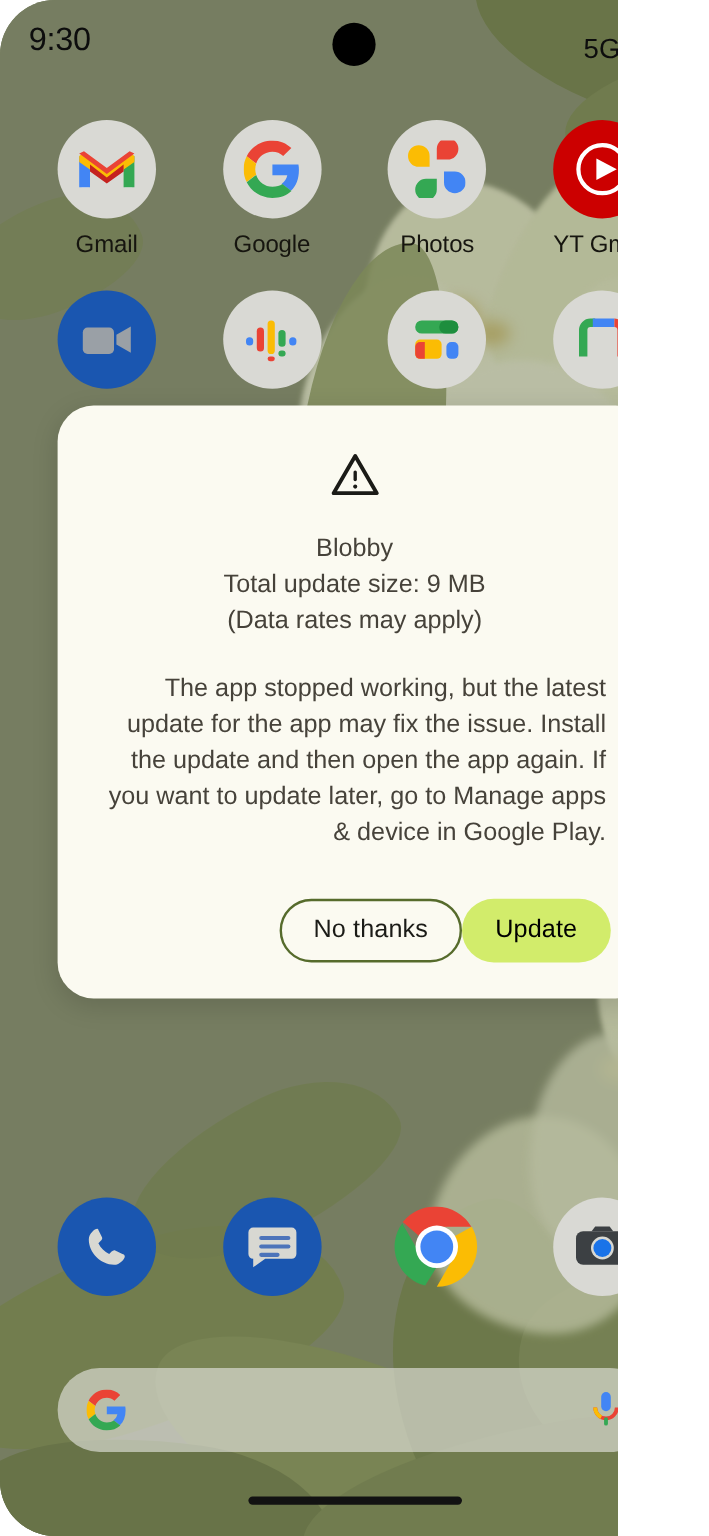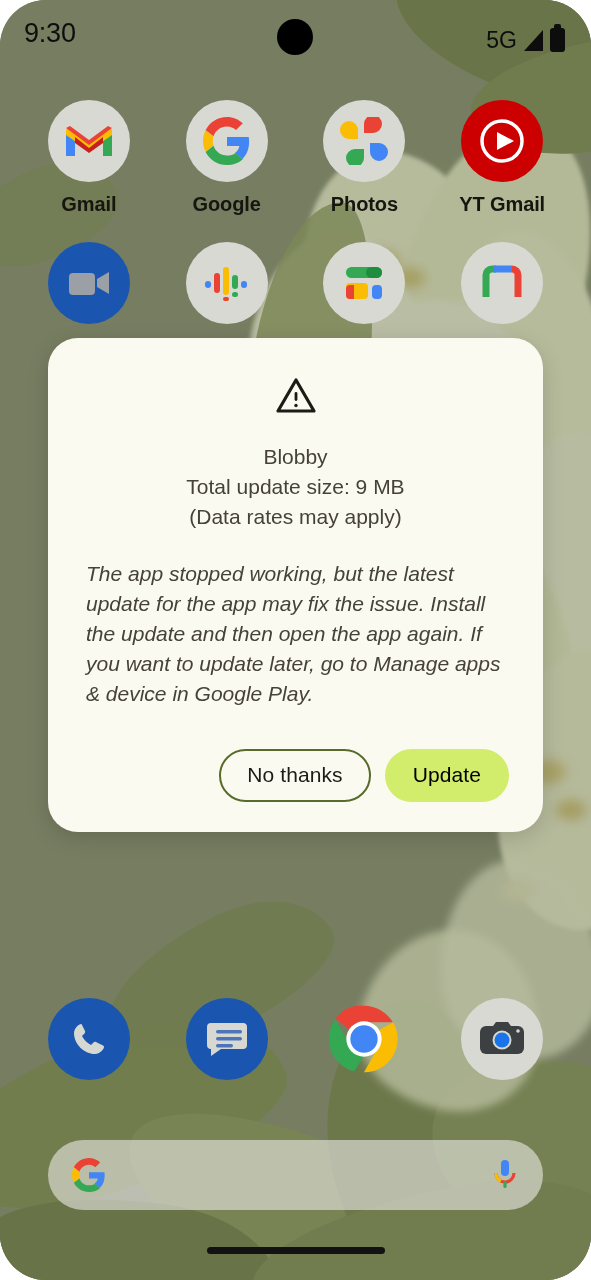--- a/index.html
+++ b/index.html
@@ -11,21 +11,21 @@
     width: 591px;
     height: 1280px;
     overflow: hidden;
     font-family: "Liberation Sans", sans-serif;
     -webkit-font-smoothing: antialiased;
   }
 
   
   #phone {
     position: relative;
-    width: 591px;
+    width: 515px;
     height: 1280px;
     overflow: hidden;
   }
   #screen {
     position: absolute;
     left: 0; top: 0;
     width: 591px;
     height: 1280px;
     border-radius: 46px;
     overflow: hidden;
@@ -129,21 +129,20 @@
     display: flex;
     justify-content: space-around;
     padding: 0 20px;
     margin-bottom: 26px;
   }
   .app-cell {
     width: 118px;
     display: flex;
     flex-direction: column;
     align-items: center;
-    font-weight: bold;
   }
   .app-icon {
     width: 82px; height: 82px;
     border-radius: 50%;
     position: relative;
     overflow: hidden;
     display: flex;
     align-items: center;
     justify-content: center;
   }
@@ -235,30 +234,28 @@
     font-size: 21px;
     line-height: 1.42;
     color: #46423a;
     text-align: center;
   }
   #dialog-body {
     margin-top: 28px;
     font-size: 21px;
     line-height: 1.42;
     color: #46423a;
-    text-align: left;
+    text-align: right;
     padding: 0 4px;
-    font-style: italic;
   }
   #dialog-actions {
     margin-top: 40px;
     display: flex;
     justify-content: flex-end;
     align-items: center;
-    gap: 14px;
   }
   .btn {
     height: 53px;
     border-radius: 27px;
     font-size: 21px;
     font-family: "Liberation Sans", sans-serif;
     display: flex;
     align-items: center;
     justify-content: center;
     cursor: pointer;

